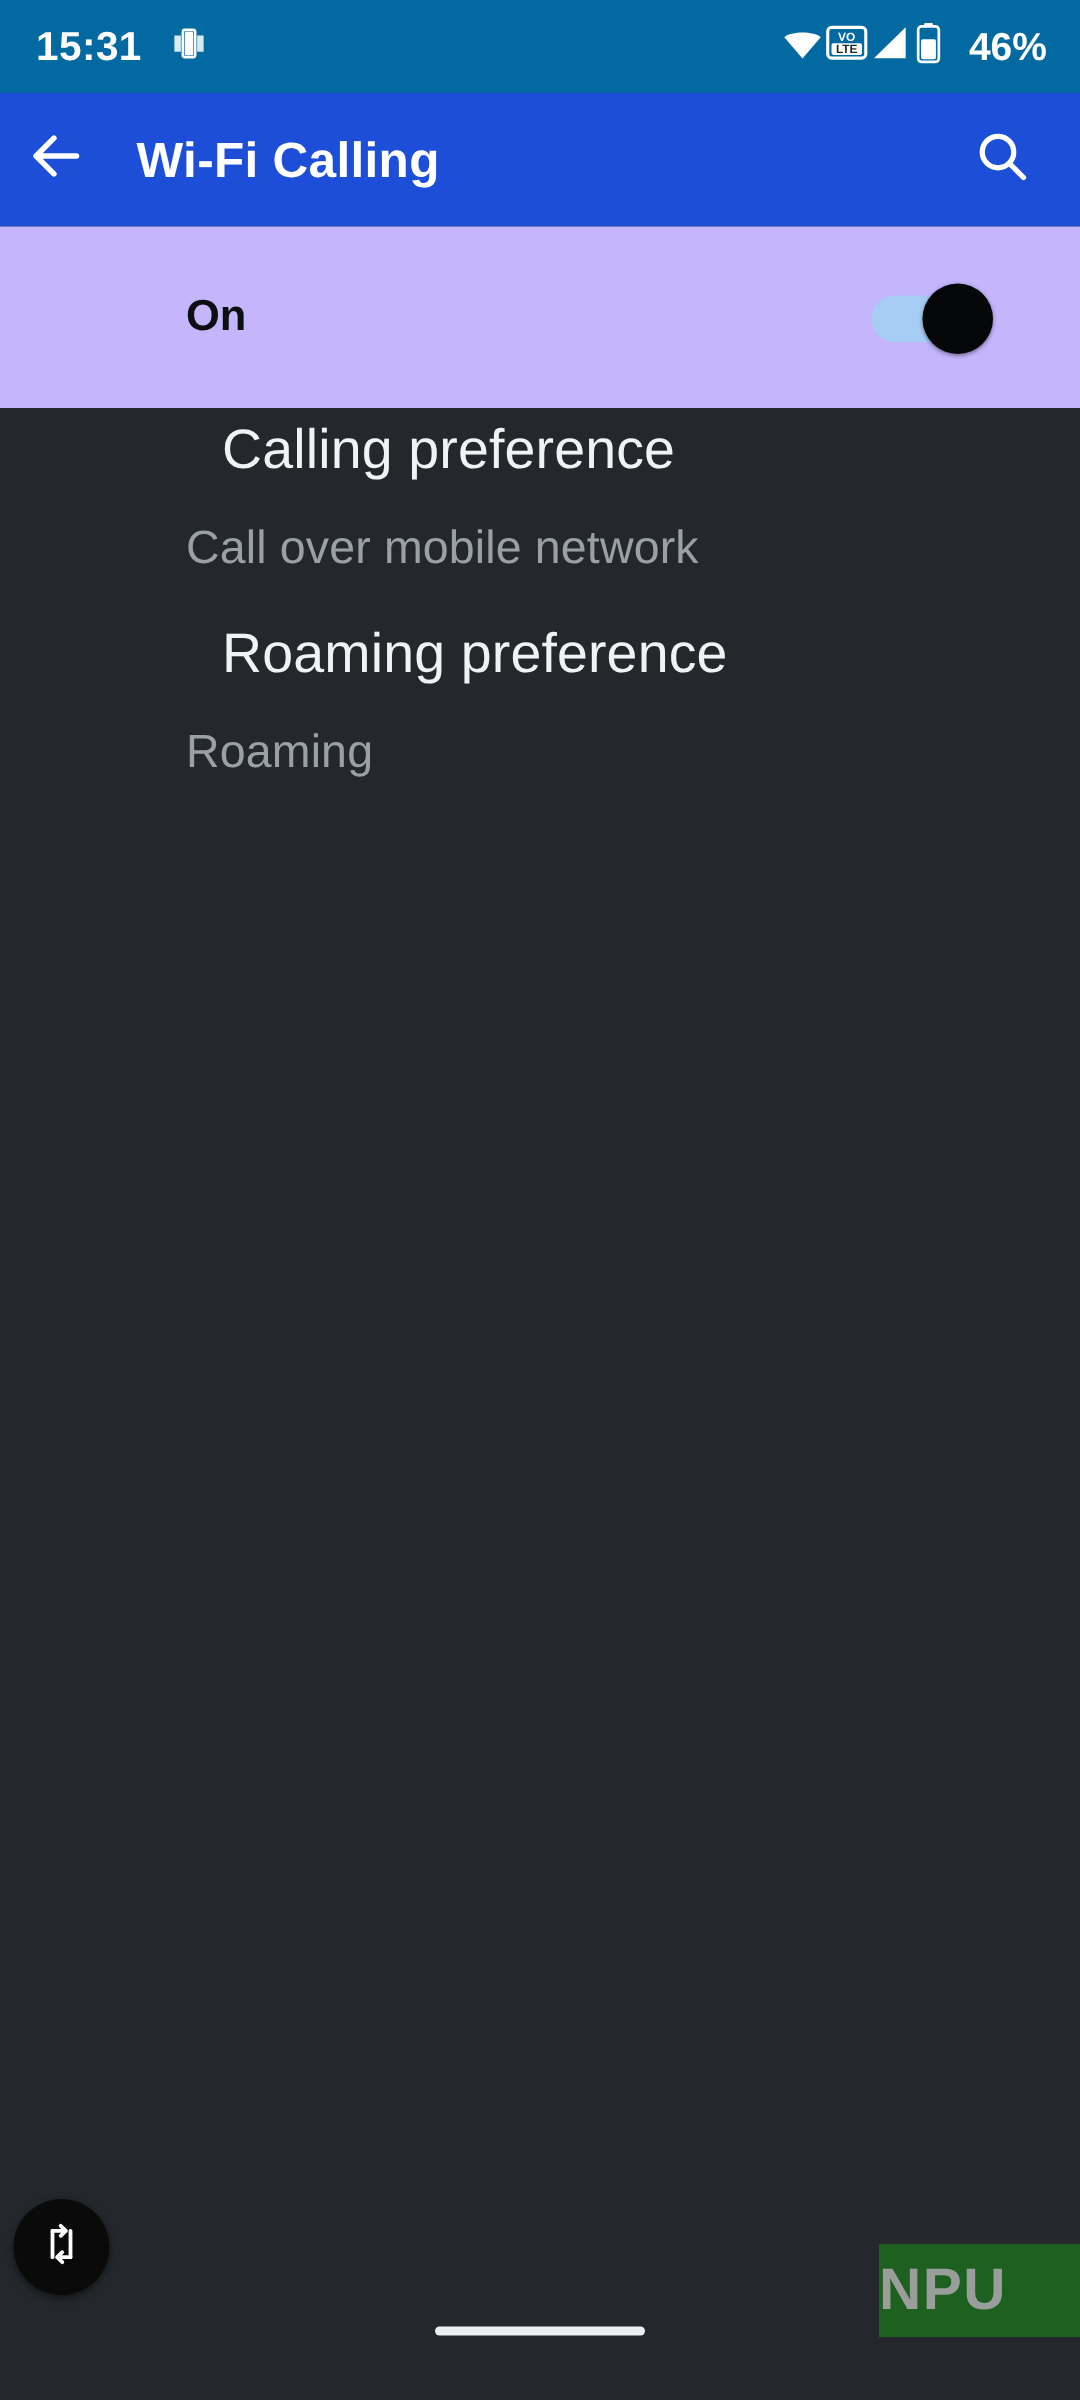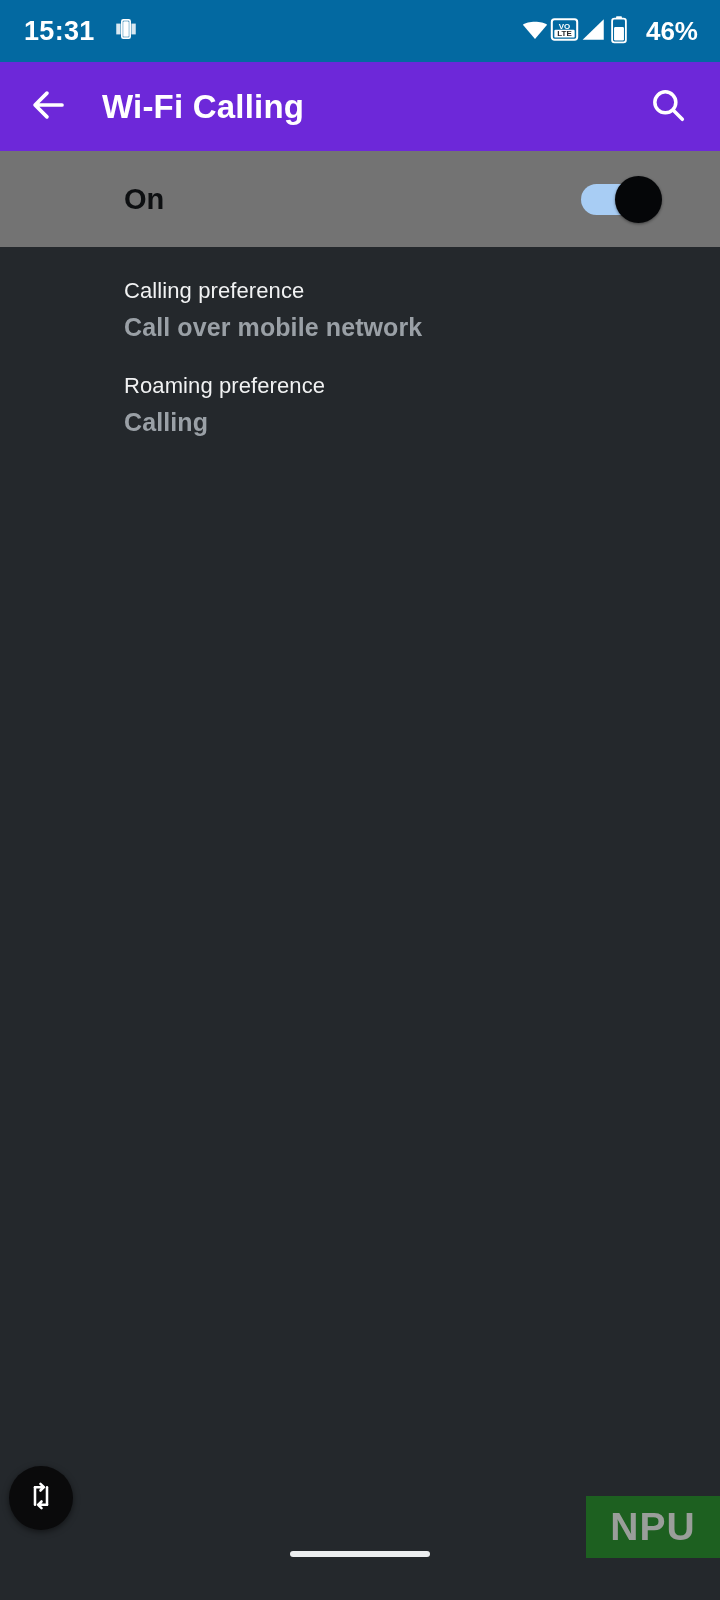--- a/index.html
+++ b/index.html
@@ -32,23 +32,23 @@
     margin-left:auto; display:flex; align-items:center; 
   }
   .battery-pct {
     color:#ffffff; font-size:26px; font-weight:bold; margin-left:16px;
   }
 
   
   .app-bar {
     position:absolute; left:0; top:62px;
     width:720px; height:89px;
-    background:#6d28d9;
-    display:flex; align-items:center;
-    padding:0 26px 0 22px;
+    background:#1d4ed8;
+    display:flex; align-items:center;
+    padding:0 26px 0 11px;
   }
   .back-btn {
     width:52px; height:52px;
     display:flex; align-items:center; justify-content:center;
     cursor:pointer;
   }
   .app-title {
     color:#ffffff;
     font-size:33px;
     font-weight:bold;
@@ -59,22 +59,22 @@
   .search-btn {
     margin-left:auto;
     width:52px; height:52px;
     display:flex; align-items:center; justify-content:center;
     cursor:pointer;
   }
 
   
   .toggle-bar {
     position:absolute; left:0; top:151px;
-    width:720px; height:96px;
-    background:#737373;
+    width:720px; height:121px;
+    background:#c4b5fd;
     display:flex; align-items:center;
     padding:0 55px 0 124px;
     cursor:pointer;
   }
   .toggle-label {
     color:#0d0f11;
     font-size:29px;
     font-weight:bold;
   }
   .switch {
@@ -101,52 +101,52 @@
   .pref-list {
     position:absolute; left:0; top:247px;
     width:720px;
   }
   .pref-item {
     padding:31px 36px 0 124px;
     cursor:pointer;
   }
   .pref-title {
     color:#f1f2f3;
-    font-size:22px;
+    font-size:37px;
     line-height:1.18;
     letter-spacing:0.1px;
+    margin-left:24px;
   }
   .pref-summary {
     color:#9aa0a6;
-    font-size:25px;
+    font-size:31px;
     line-height:1.2;
-    margin-top:8px;
+    margin-top:24px;
     letter-spacing:0.1px;
-    font-weight:bold;
   }
 
   
   .rotate-fab {
     position:absolute;
     left:9px; top:1466px;
     width:64px; height:64px;
     border-radius:50%;
     background:#0a0a0b;
     display:flex; align-items:center; justify-content:center;
     box-shadow:0 2px 6px rgba(0,0,0,0.5);
     cursor:pointer;
   }
 
   
   .npu-watermark {
     position:absolute;
     left:586px; top:1496px;
     width:134px; height:62px;
     background:#1d6020;
-    display:flex; align-items:center; justify-content:center;
+    display:flex; align-items:center; justify-content:flex-start;
   }
   .npu-watermark span {
     color:#9a9e9a;
     font-size:39px;
     font-weight:bold;
     letter-spacing:1px;
   }
 
   
   .nav-pill {
@@ -241,21 +241,21 @@
 
   <div class="pref-list">
 
     <div class="pref-item">
       <div class="pref-title">Calling preference</div>
       <div class="pref-summary">Call over mobile network</div>
     </div>
 
     <div class="pref-item">
       <div class="pref-title">Roaming preference</div>
-      <div class="pref-summary">Calling</div>
+      <div class="pref-summary">Roaming</div>
     </div>
 
   </div>
 
   <div class="rotate-fab">
     <span>
       <svg width="32" height="32" viewBox="0 0 24 24">
         <path d="M7.5 5.4 H14.2 M14.2 5.4 L11.6 2.9 M14.2 5.4 L11.6 7.9" fill="none" stroke="#ffffff" stroke-width="1.9" stroke-linecap="round" stroke-linejoin="round"></path>
         <path d="M16.5 18.6 H9.8 M9.8 18.6 L12.4 16.1 M9.8 18.6 L12.4 21.1" fill="none" stroke="#ffffff" stroke-width="1.9" stroke-linecap="round" stroke-linejoin="round"></path>
         <path d="M7.5 5.4 V18.6" fill="none" stroke="#ffffff" stroke-width="1.9" stroke-linecap="round"></path>

